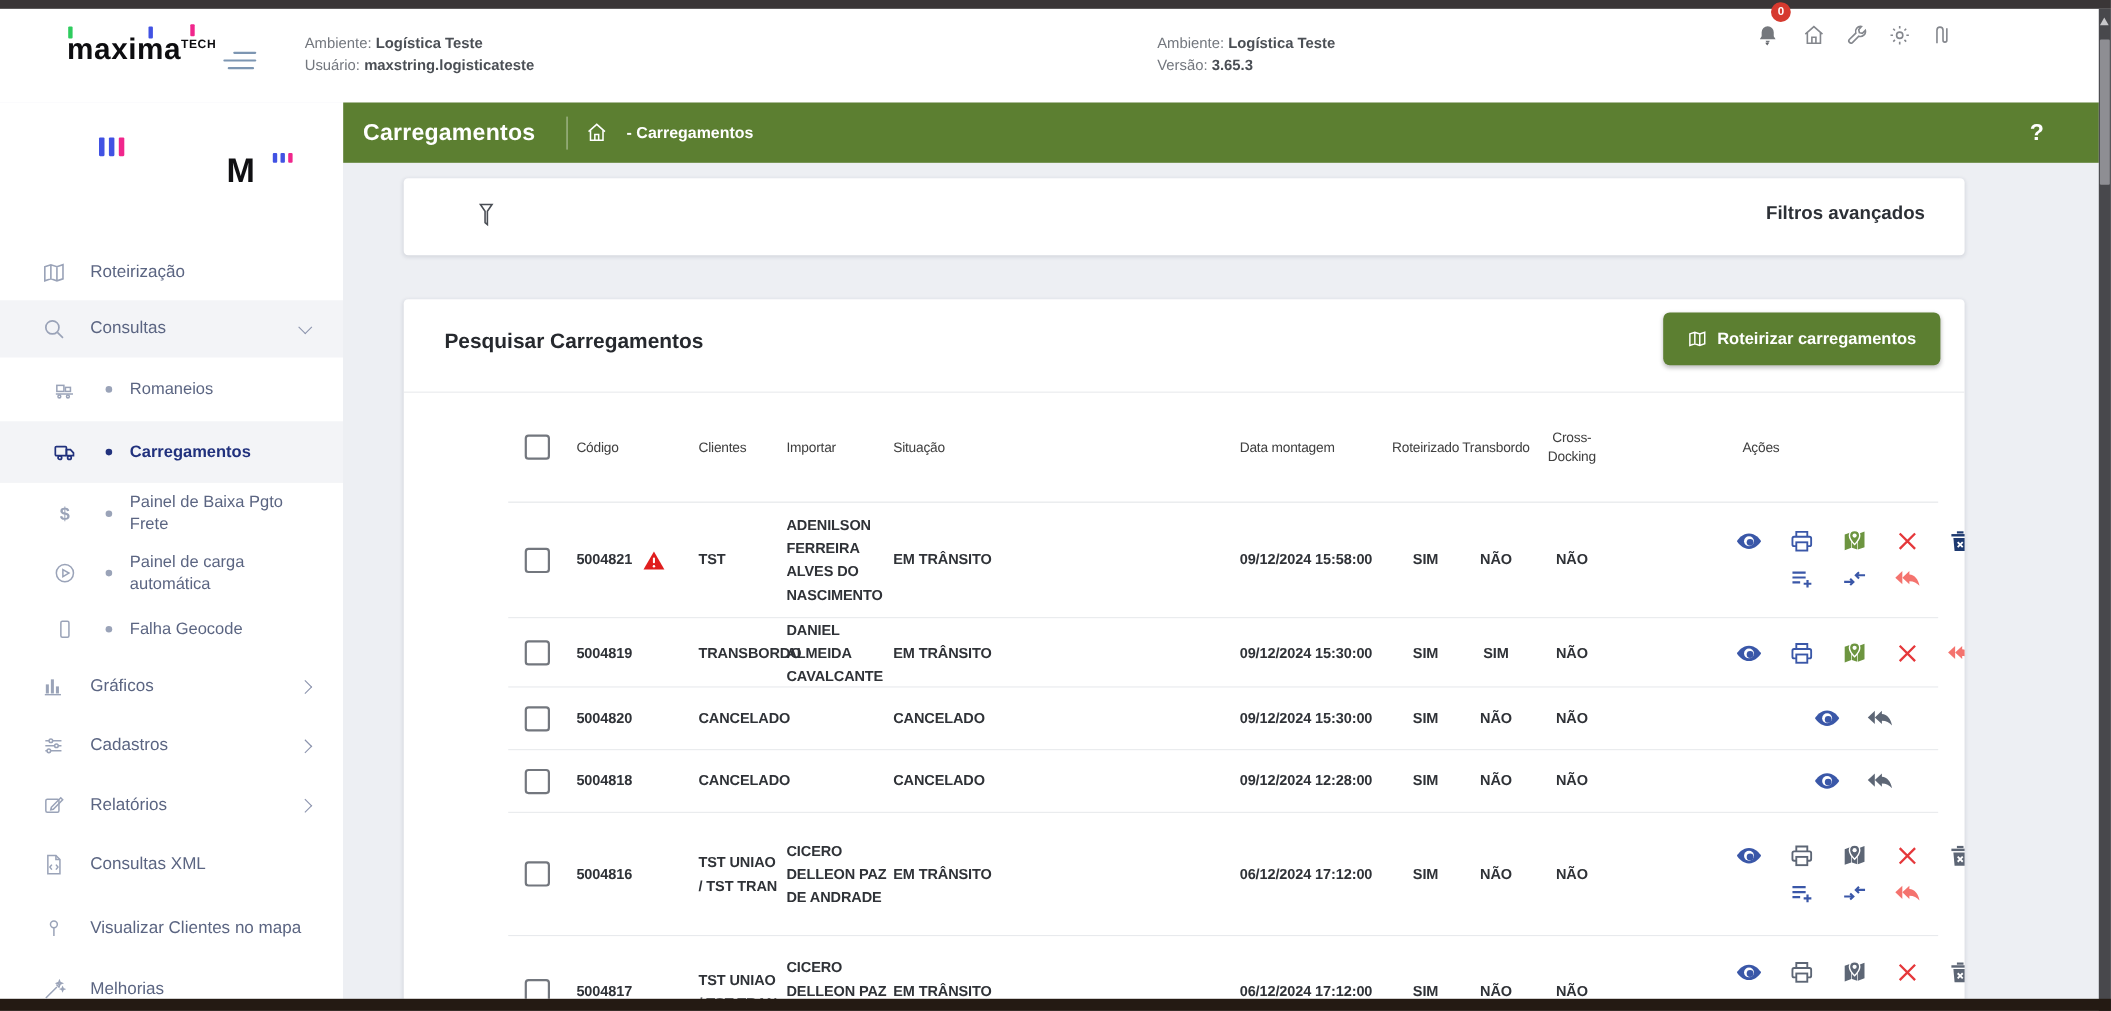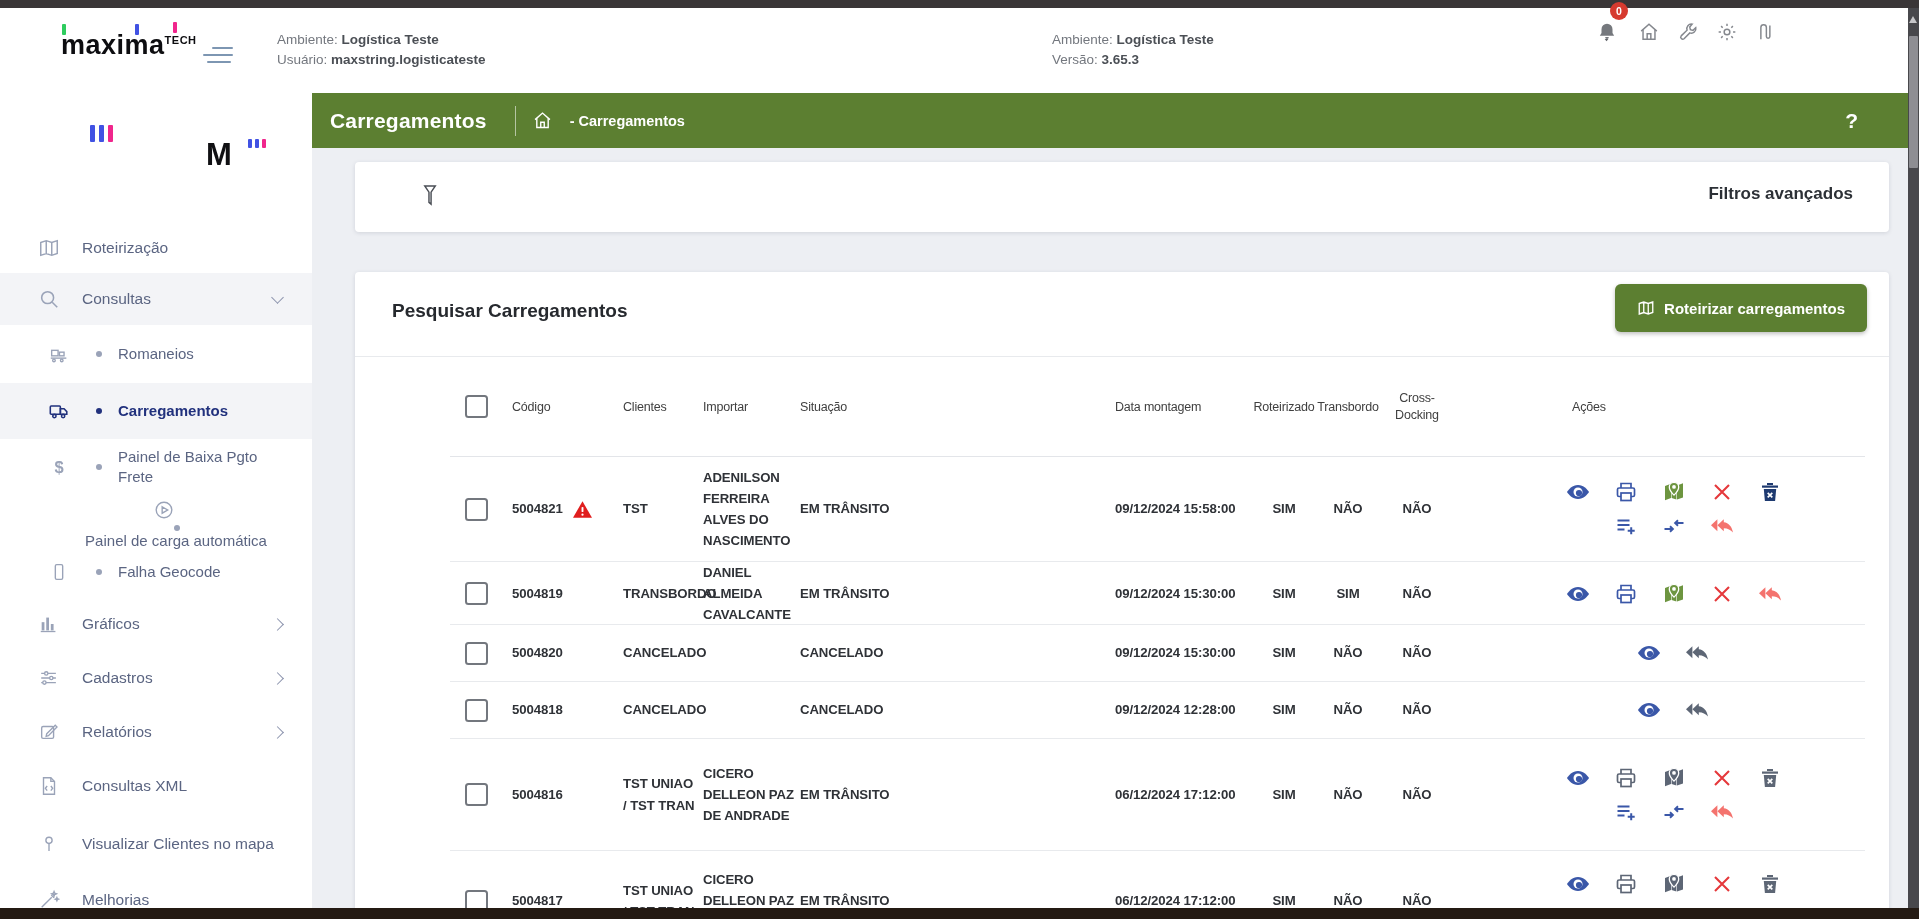--- a/index.html
+++ b/index.html
@@ -53,21 +53,21 @@
   .chev.right{transform:rotate(-45deg);top:calc(50% - 4px);}
   
   #greenbar{left:312px;top:93px;width:1596px;height:55px;background:#5c7f31;display:flex;align-items:center;z-index:8;}
   #gb-title{margin-left:18px;color:#fff;font-size:21px;font-weight:800;letter-spacing:.2px;}
   #gb-sep{margin-left:28px;width:1px;height:30px;background:rgba(255,255,255,.55);}
   #gb-home{margin-left:16px;width:22px;height:22px;color:#fff;}
   #gb-home svg{width:21px;height:21px;}
   #gb-crumb{margin-left:16px;color:#fff;font-size:14.5px;font-weight:600;}
   #gb-help{margin-left:auto;margin-right:50px;color:#fff;font-size:21px;font-weight:800;cursor:pointer;}
   #content{left:312px;top:148px;width:1596px;height:760px;background:#edeff3;overflow:hidden;z-index:6;}
-  .card{position:absolute;left:43px;width:1534px;background:#fff;border-radius:4px;box-shadow:0 1px 4px rgba(27,33,58,.13);}
+  .card{position:absolute;left:55px;width:1419px;background:#fff;border-radius:4px;box-shadow:0 1px 4px rgba(27,33,58,.13);}
   #filter-card{top:14px;height:70px;}
   #funnel{position:absolute;left:64px;top:21px;width:24px;height:26px;color:#4a4e55;cursor:pointer;}
   #funnel svg{width:23px;height:25px;}
   #filters-label{position:absolute;right:36px;top:22px;font-size:17px;font-weight:800;color:#2c3036;cursor:pointer;}
   #table-card{top:124px;height:784px;overflow:hidden;}
   #panel-head{position:relative;height:84px;}
   #panel-title{position:absolute;left:37px;top:28px;font-size:19px;font-weight:800;color:#26292e;}
   #route-btn{position:absolute;right:22px;top:12px;height:48px;padding:0 22px;background:#5c7f31;border:none;border-radius:6px;
     color:#fff;font-size:15px;font-weight:700;font-family:"Liberation Sans",sans-serif;display:flex;align-items:center;gap:9px;
     box-shadow:0 2px 4px rgba(0,0,0,.25);cursor:pointer;}
@@ -215,21 +215,21 @@
       </div>
       <div class="m-item sub" style="height: 56px;">
         <span class="m-ico">
           <svg viewBox="0 0 24 24">
             <text x="12" y="18" text-anchor="middle" font-size="18" font-weight="bold" fill="currentColor" font-family="Liberation Sans, sans-serif">$</text>
           </svg>
         </span>
         <span class="m-bullet"></span>
         <span class="m-label">Painel de Baixa Pgto Frete</span>
       </div>
-      <div class="m-item sub" style="height: 52px; flex-direction: column;">
+      <div class="m-item sub" style="height: 52px;">
         <span class="m-ico">
           <svg viewBox="0 0 24 24" fill="none" stroke="currentColor" stroke-width="1.5">
             <circle cx="12" cy="12" r="8.5"></circle>
             <path d="M10 8.5l6 3.5-6 3.5z"></path>
           </svg>
         </span>
         <span class="m-bullet"></span>
         <span class="m-label">Painel de carga automática</span>
       </div>
       <div class="m-item sub" style="height: 50px;">

